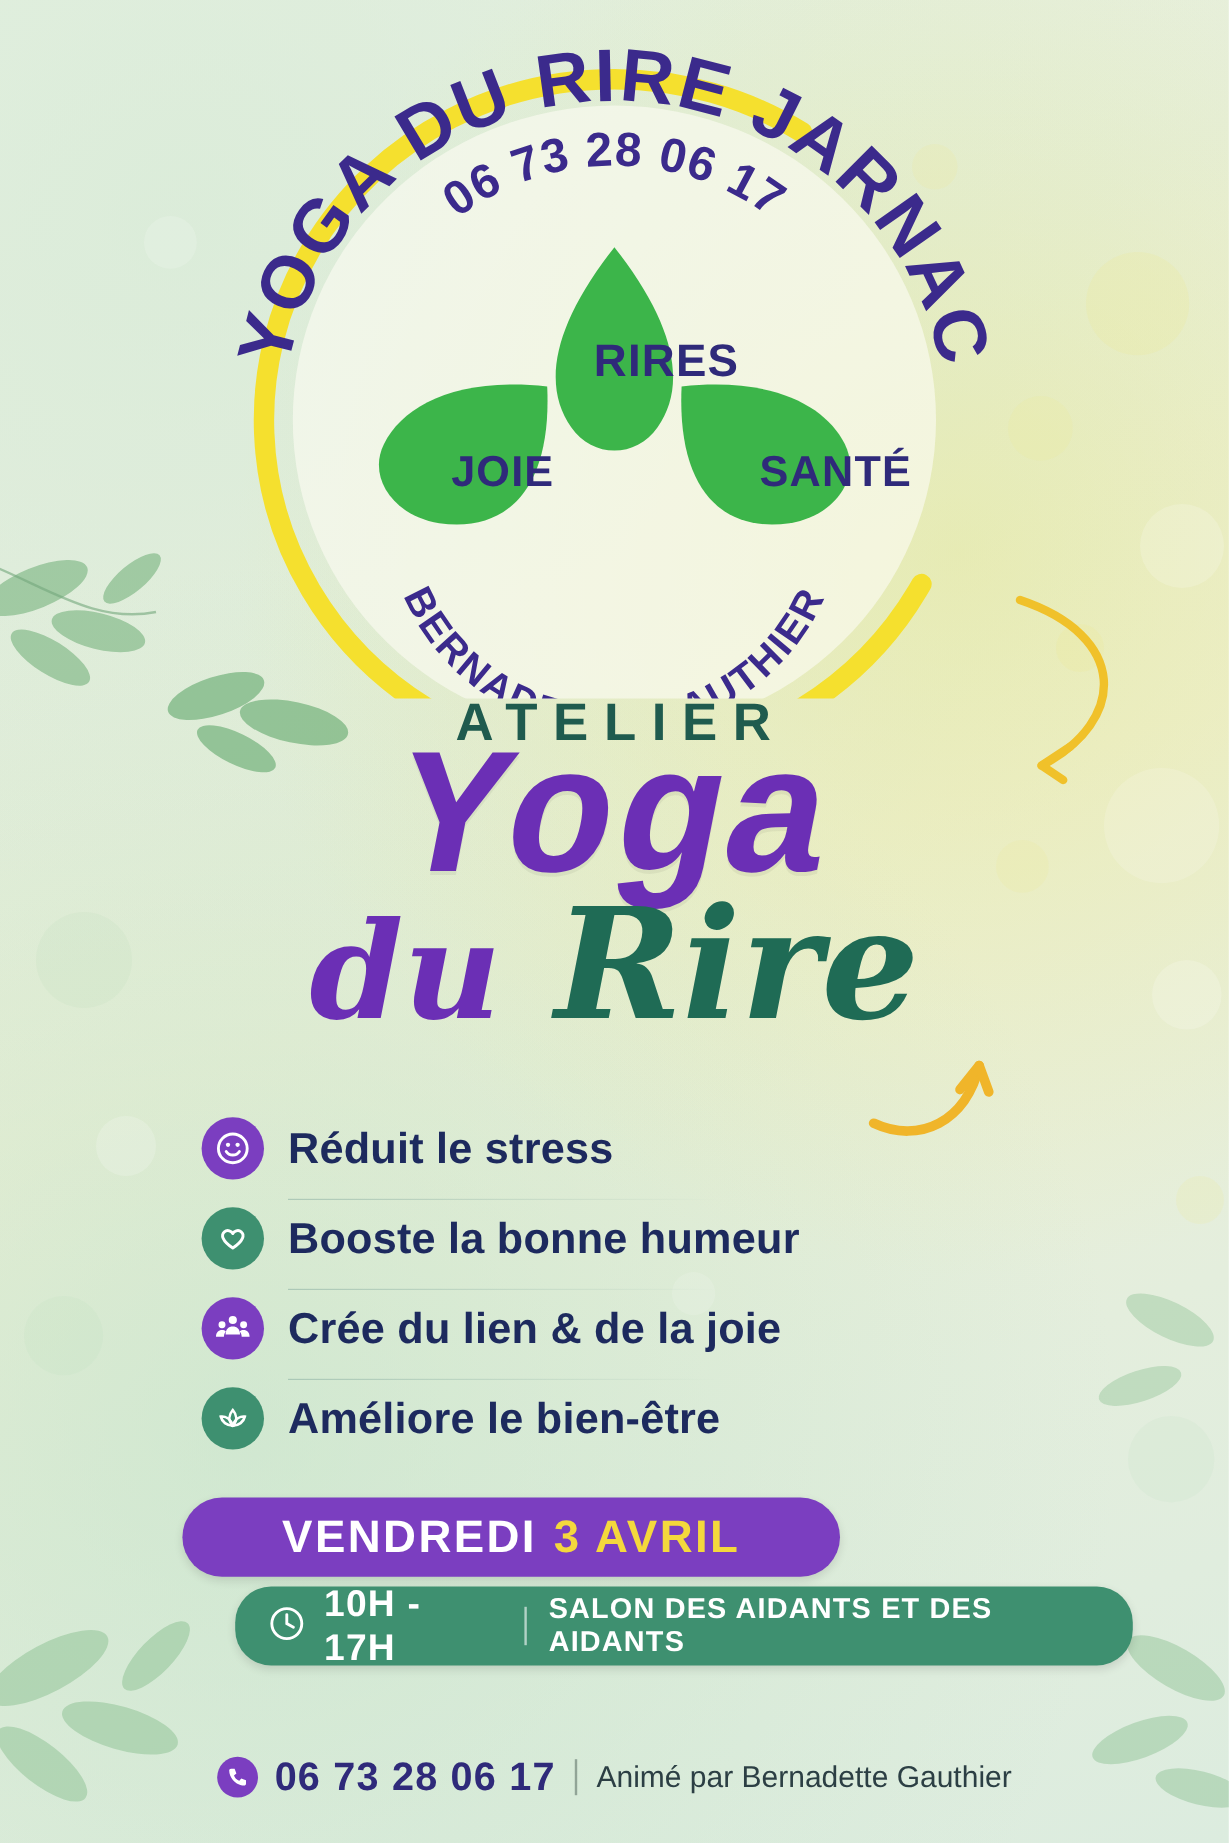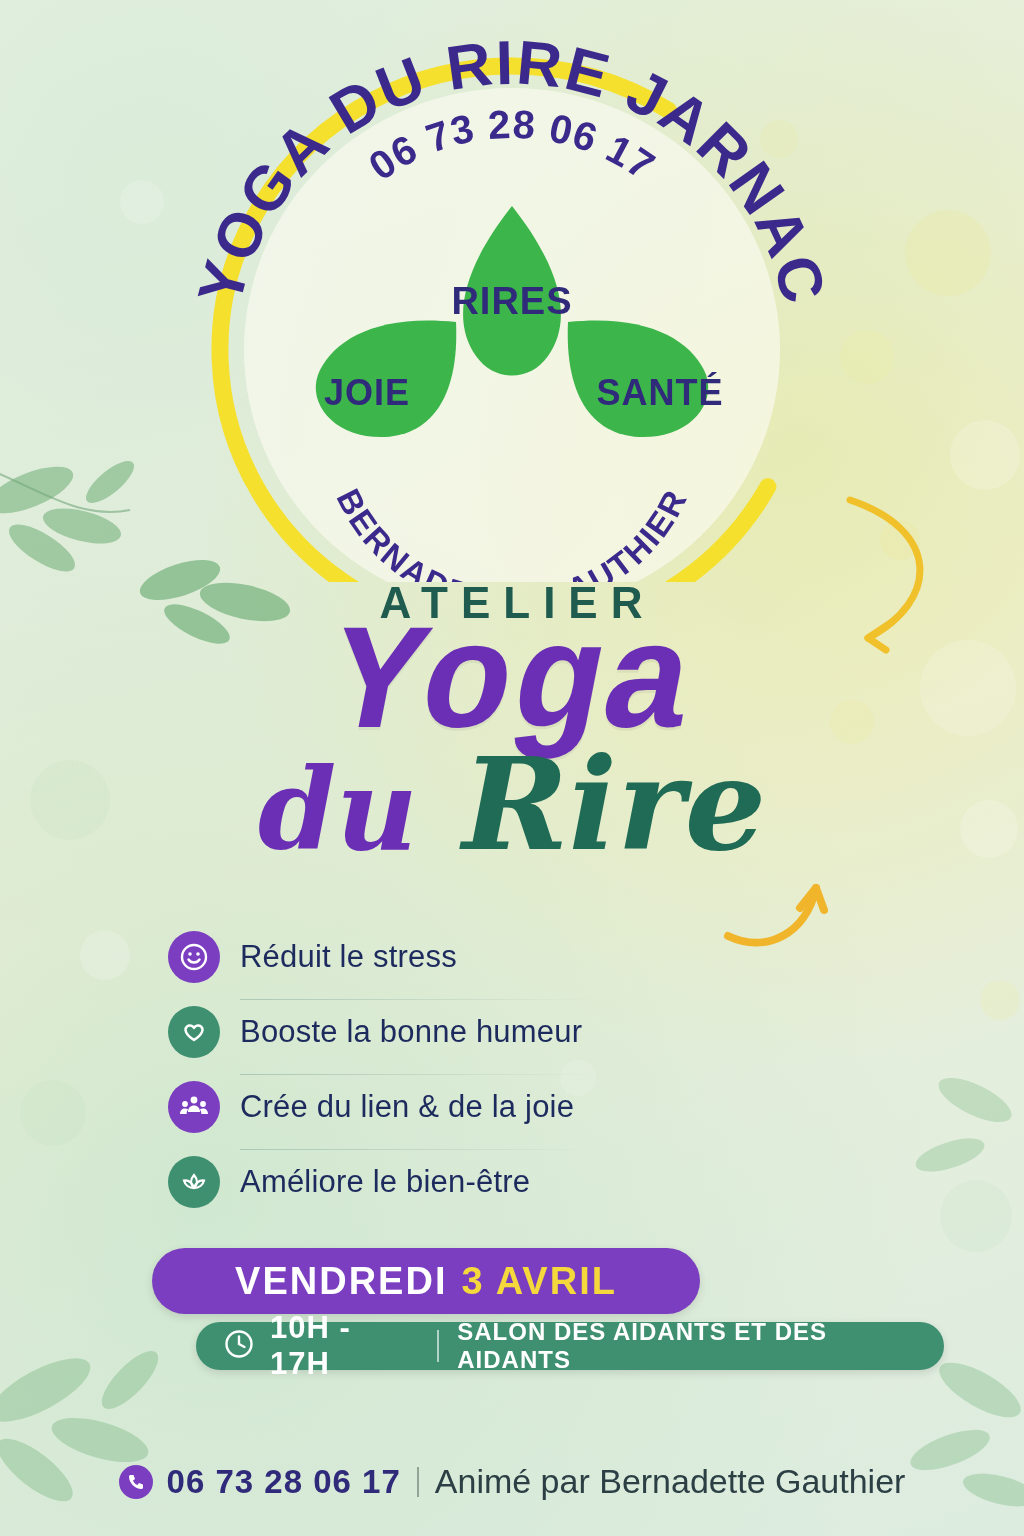--- a/index.html
+++ b/index.html
@@ -21,21 +21,21 @@
   .bokeh.g{background:rgba(170,215,175,0.35);}
 
   
   .leaf-cluster{position:absolute;opacity:.75;}
 
   
   .logo-wrap{position:absolute;left:160px;top:22px;width:704px;height:560px;}
   .arc-svg{position:absolute;left:0;top:0;}
   .petal-label{
     position:absolute;font-weight:bold;color:#2f2a7a;letter-spacing:1px;
-    text-align:center;
+    text-align:right;
   }
 
   
   .atelier{
     position:absolute;left:0;right:0;top:578px;text-align:center;
     font-size:44px;letter-spacing:13px;color:#1f5b4e;font-weight:bold;padding-left:11px;
   }
   .yoga-script{
     position:absolute;left:0;right:0;top:612px;text-align:center;
     font-family:Liberation Mono, monospace;font-style:italic;font-weight:bold;
@@ -49,35 +49,35 @@
   }
   .durire-script .du{color:#6b2fb5;font-size:112px;}
 
   
   .benefits{position:absolute;left:168px;top:925px;width:700px;}
   .benefit{display:flex;align-items:center;height:64px;margin-bottom:10px;}
   .b-icon{
     width:52px;height:52px;border-radius:50%;flex:0 0 52px;
     display:flex;align-items:center;justify-content:center;margin-right:20px;
   }
-  .b-text{font-size:31px;font-weight:normal;color:#1d2a5e;letter-spacing:.2px;}
+  .b-text{font-size:36px;font-weight:bold;color:#1d2a5e;letter-spacing:.2px;}
   .b-sep{height:1px;background:linear-gradient(to right,rgba(120,160,150,.45),rgba(120,160,150,0));
     margin-left:72px;width:360px;}
 
   
   .date-pill{
     position:absolute;left:152px;top:1248px;width:548px;height:66px;border-radius:34px;
     background:#7b3ec0;display:flex;align-items:center;justify-content:center;
     box-shadow:0 3px 8px rgba(0,0,0,0.12);
   }
   .date-pill .d1{color:#ffffff;font-size:38px;font-weight:bold;letter-spacing:2px;}
   .date-pill .d2{color:#f4d83c;font-size:38px;font-weight:bold;letter-spacing:2px;margin-left:14px;}
 
   .time-pill{
-    position:absolute;left:196px;top:1322px;width:748px;height:48px;border-radius:30px;
+    position:absolute;left:196px;top:1322px;width:748px;height:66px;border-radius:30px;
     background:#3e9070;display:flex;align-items:center;padding-left:26px;box-sizing:border-box;
     box-shadow:0 3px 8px rgba(0,0,0,0.12);
   }
   .time-pill .hrs{color:#ffffff;font-size:31px;font-weight:bold;letter-spacing:1px;margin-left:14px;}
   .time-pill .bar{width:2px;height:32px;background:rgba(255,255,255,.6);margin:0 18px;}
   .time-pill .loc{color:#ffffff;font-size:24px;font-weight:bold;letter-spacing:1px;}
 
   .accessible{
     position:absolute;left:0;right:0;top:1396px;text-align:center;
     font-size:28px;font-weight:bold;color:#6b2fb5;font-family:"DejaVu Serif",serif;
@@ -85,21 +85,21 @@
   .accessible .dash{color:#e8b93a;letter-spacing:-2px;}
 
   .contact{
     position:absolute;left:0;right:0;top:1462px;
     display:flex;align-items:center;justify-content:center;
   }
   .contact .phone-ic{width:34px;height:34px;border-radius:50%;background:#7b3ec0;
     display:flex;align-items:center;justify-content:center;margin-right:14px;}
   .contact .num{font-size:33px;font-weight:bold;color:#2f2a7a;letter-spacing:1px;}
   .contact .vbar{width:2px;height:30px;background:rgba(60,80,70,.45);margin:0 16px;}
-  .contact .by{font-size:34px;color:#2c3f44;}
+  .contact .by{font-size:25px;color:#2c3f44;}
 </style>
 </head>
 <body>
 
 <div class="poster">
 
   <div>
     <div class="bokeh y" style="left:905px;top:210px;width:86px;height:86px;opacity:.5"></div>
     <div class="bokeh y" style="left:840px;top:330px;width:54px;height:54px;opacity:.45"></div>
     <div class="bokeh" style="left:950px;top:420px;width:70px;height:70px;opacity:.4"></div>

